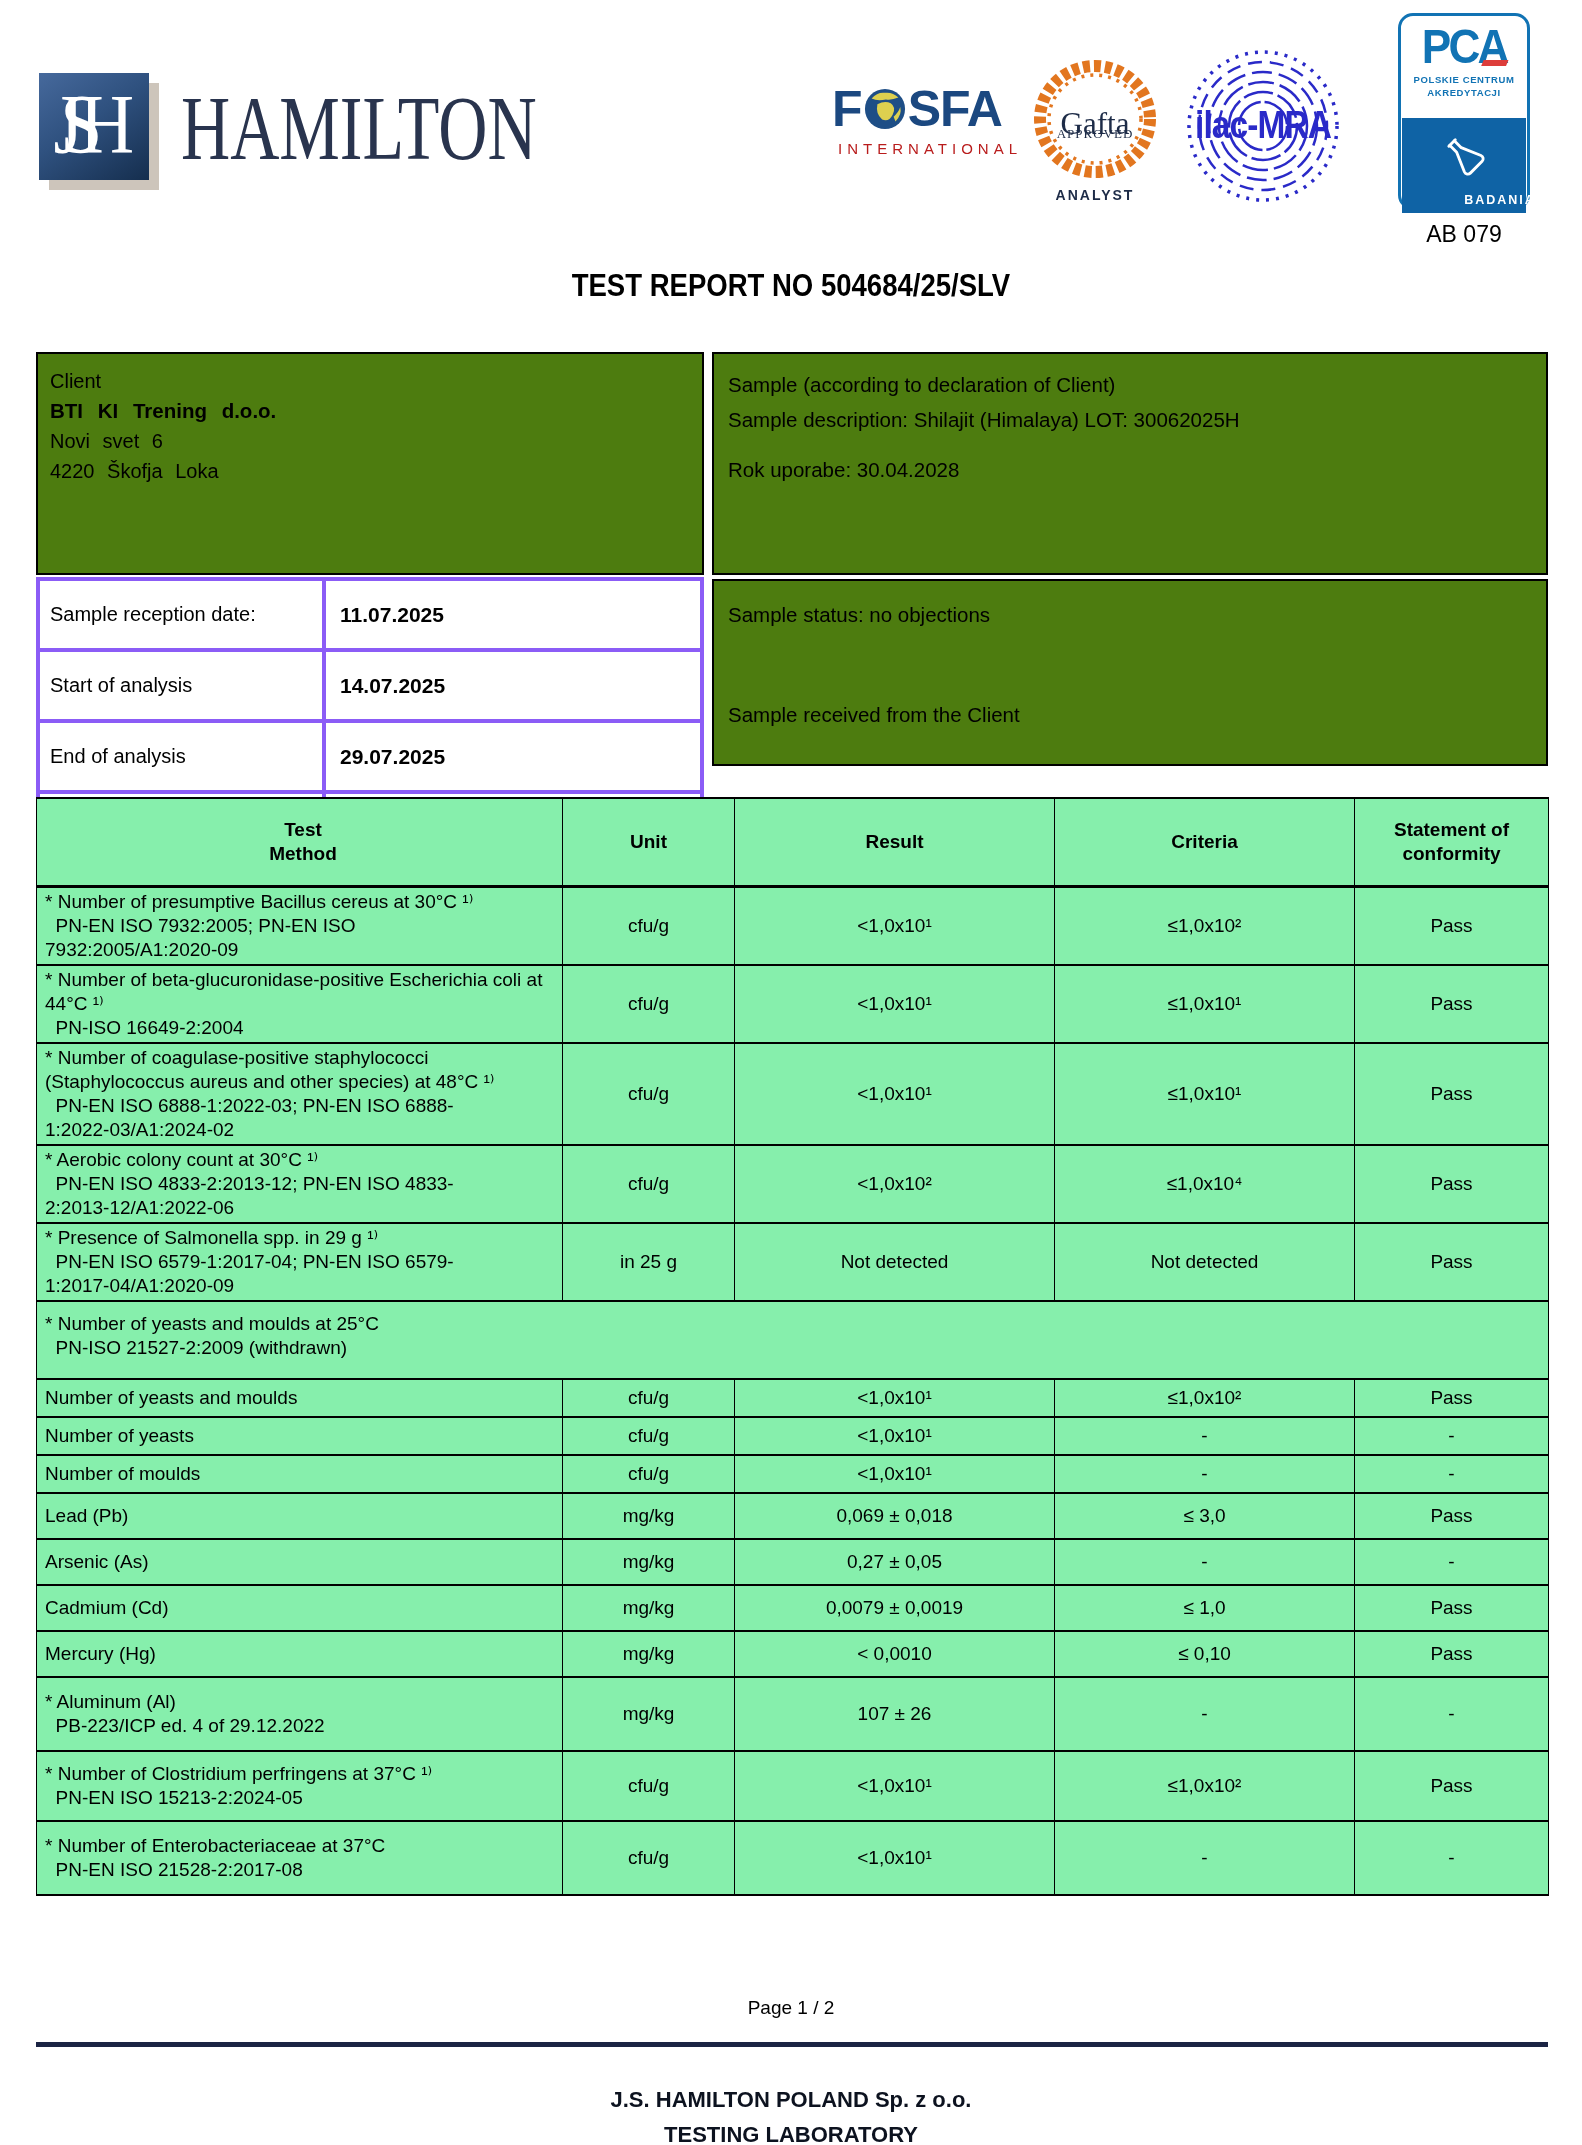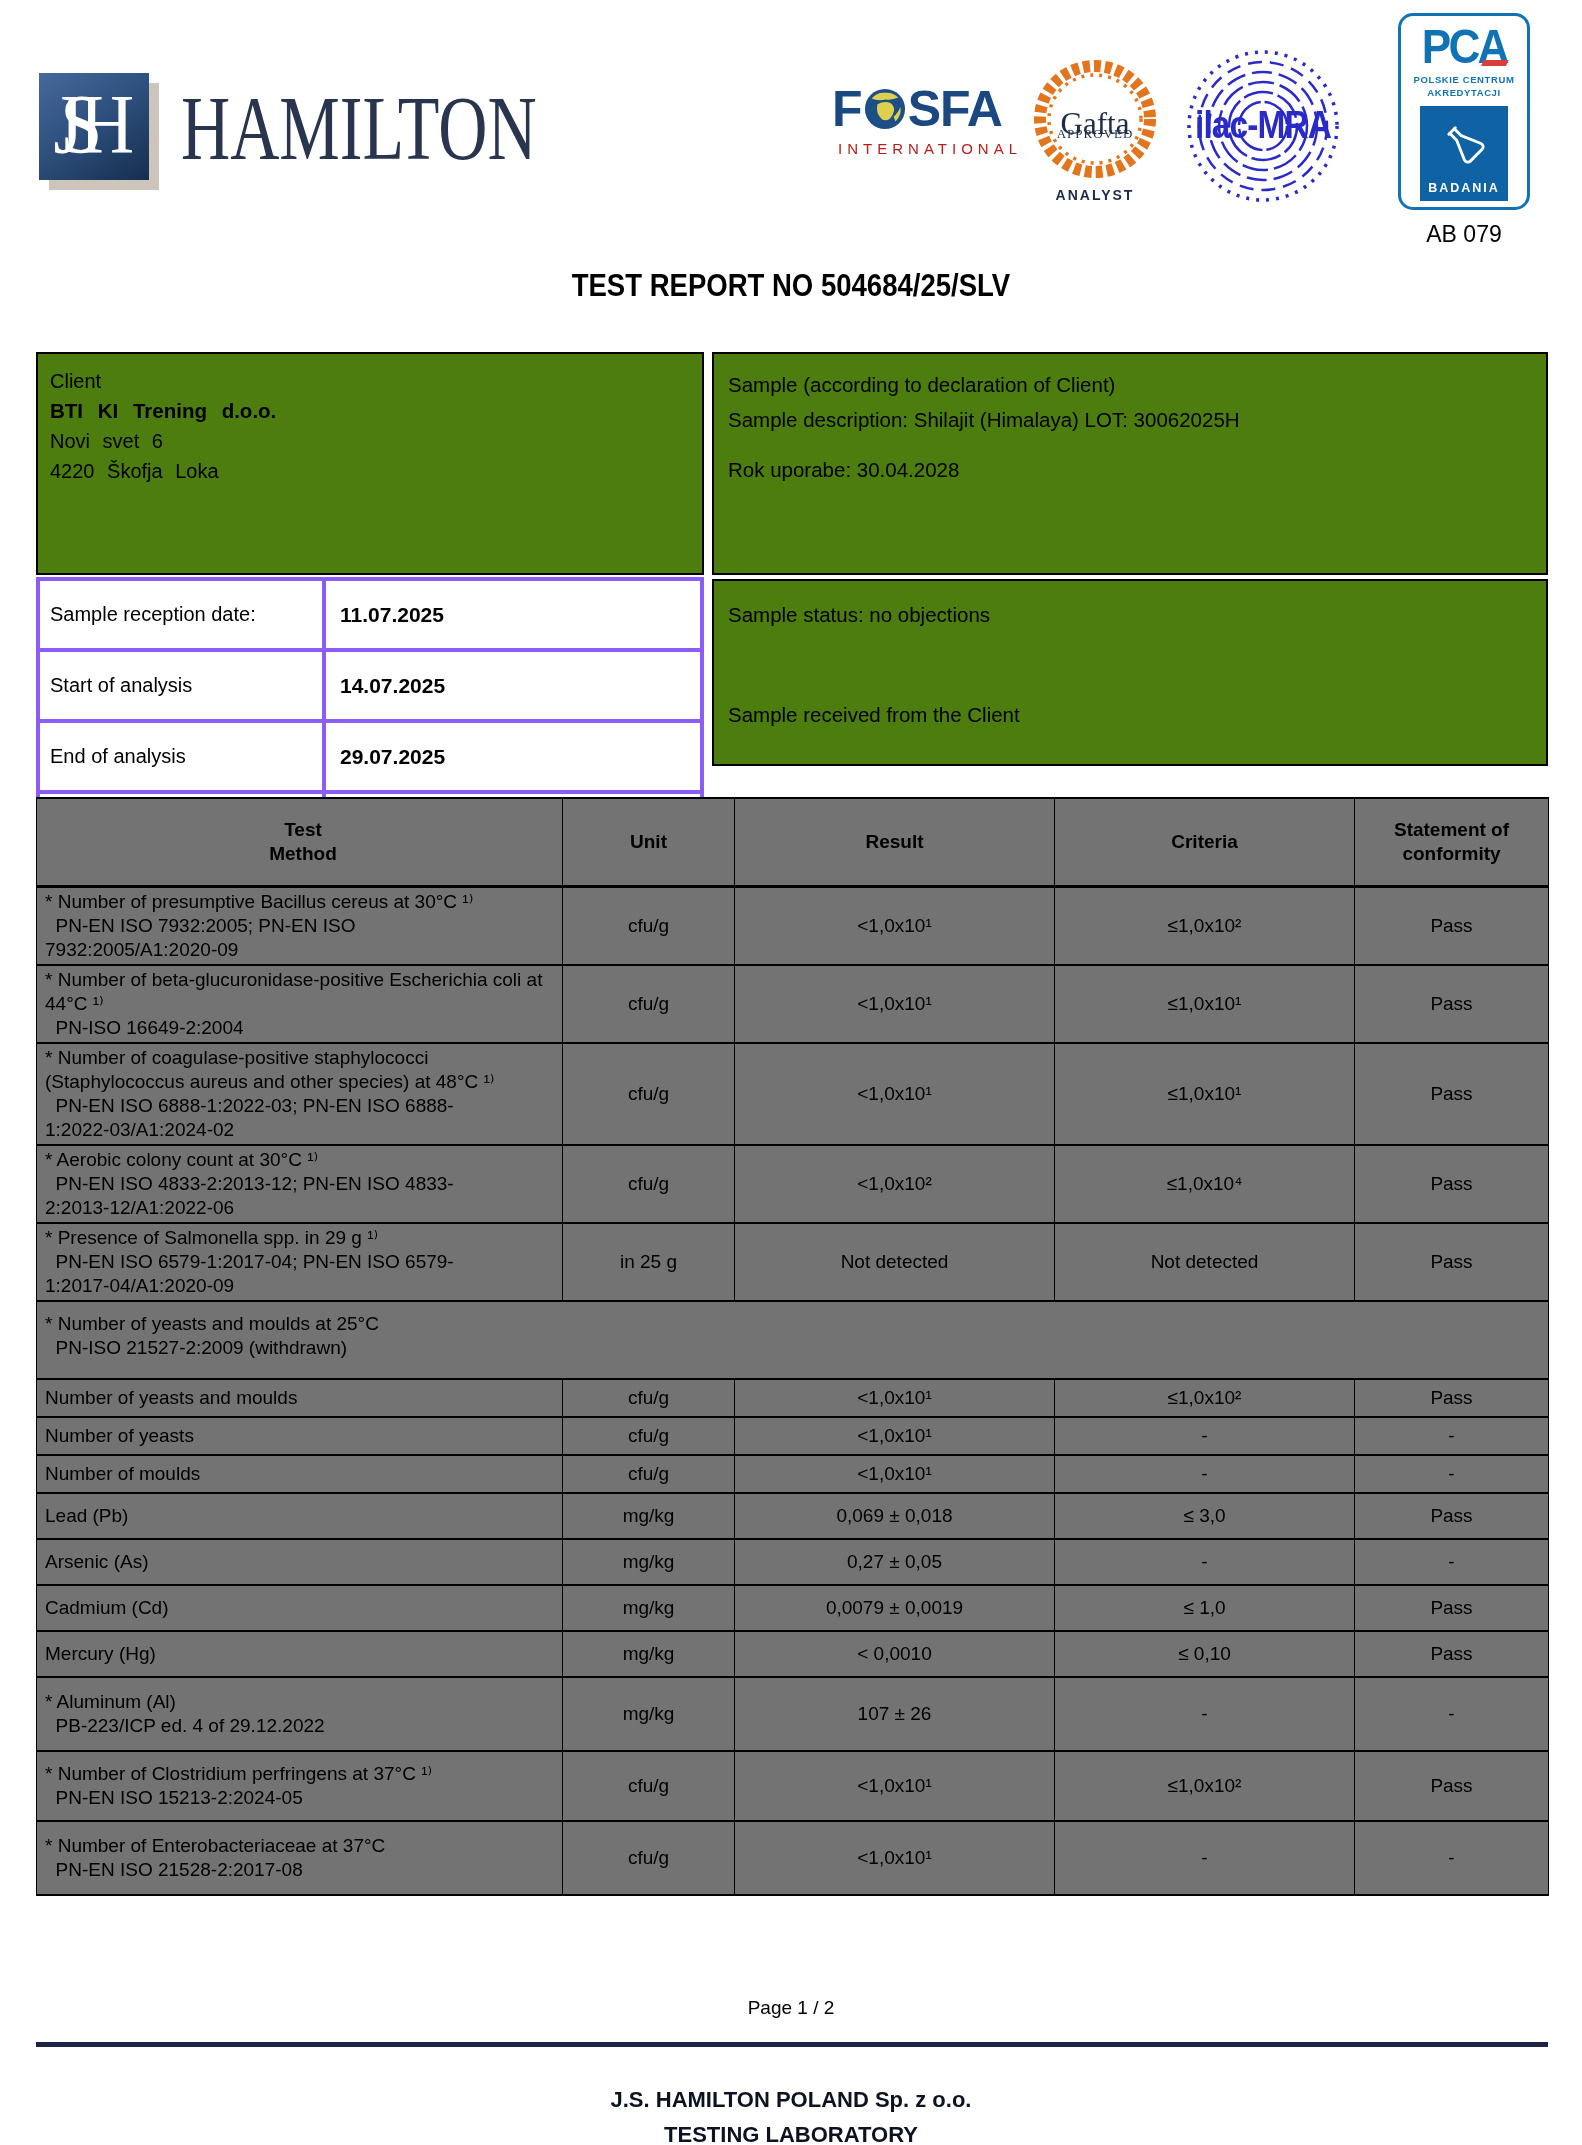--- a/index.html
+++ b/index.html
@@ -32,21 +32,21 @@
   .ilac{position:absolute;left:1180px;top:48px;width:166px;height:160px;}
   .ilac-label{position:absolute;top:50%;left:50%;transform:translate(-50%,-55%) scaleX(.88);
     font-size:38px;font-weight:bold;color:#2a2ac8;white-space:nowrap;letter-spacing:-1px;}
 
   .pca{position:absolute;left:1398px;top:13px;width:132px;height:197px;border:3px solid #1173b4;
     border-radius:15px;background:#fff;box-sizing:border-box;text-align:center;padding-top:7px;}
   .pca-name{position:relative;display:inline-block;font-size:48px;line-height:1;font-weight:bold;
     color:#1173b4;letter-spacing:-3px;transform:scaleX(.92);}
   .pca-red{position:absolute;right:-1px;bottom:5px;width:27px;height:6px;background:#dd3d3a;transform:skewX(-24deg);}
   .pca-sub{margin-top:3px;font-size:9.5px;font-weight:bold;color:#1173b4;letter-spacing:.6px;line-height:1.35;}
-  .pca-box{margin:6px auto 0;width:88px;height:95px;background:#0f63a5;position:relative;}
+  .pca-box{margin:18px auto 0;width:88px;height:95px;background:#0f63a5;position:relative;padding-left:36px;}
   .pca-flask{position:absolute;top:8px;left:50%;transform:translateX(-50%);}
   .pca-badania{position:absolute;bottom:6px;width:100%;color:#fff;font-weight:bold;font-size:12.5px;letter-spacing:2px;}
   .ab-no{position:absolute;left:1398px;top:221px;width:132px;text-align:center;font-size:23px;color:#000;}
 
   
   .title{position:absolute;top:267px;left:0;width:1582px;text-align:center;}
   .title span{display:inline-block;font-size:32px;font-weight:bold;transform:scaleX(.86);white-space:nowrap;}
 
   
   .box{border:2px solid #000;box-sizing:border-box;position:absolute;background:#4d7c0f;}
@@ -59,21 +59,21 @@
   .status-l1{position:absolute;top:22px;left:14px;}
   .status-l2{position:absolute;top:122px;left:14px;}
 
   
   .dates{position:absolute;left:36px;top:577px;width:668px;border-collapse:collapse;}
   .dates td{border:4px solid #8b5cf6;height:43px;padding:12px 10px;font-size:20px;}
   .dates td.dval{font-weight:bold;font-size:21px;padding-left:14px;}
   .dates td.dlab{width:262px;}
 
   
-  .results{position:absolute;left:36px;top:797px;width:1512px;border-collapse:collapse;table-layout:fixed;background:#737373;}
+  .results{position:absolute;left:36px;top:797px;width:1512px;border-collapse:collapse;table-layout:fixed;background:#86efac;}
   .results col.c1{width:526px}.results col.c2{width:172px}.results col.c3{width:320px}
   .results col.c4{width:300px}.results col.c5{width:194px}
   .results th,.results td{border-left:1px solid #000;border-right:1px solid #000;
     border-top:2px solid #000;border-bottom:2px solid #000;font-size:19px;vertical-align:middle;}
   .results th{height:84px;font-weight:bold;text-align:center;border-bottom:3px solid #000;}
   .th-method{text-align:left;padding-left:8px;white-space:pre-line;line-height:24px;}
   .th-conf{white-space:pre-line;line-height:24px;}
   .c-method{padding:2px 6px 2px 8px;text-align:left;}
   .tname{line-height:24px;}
   .tmethod{white-space:pre-wrap;line-height:24px;}

